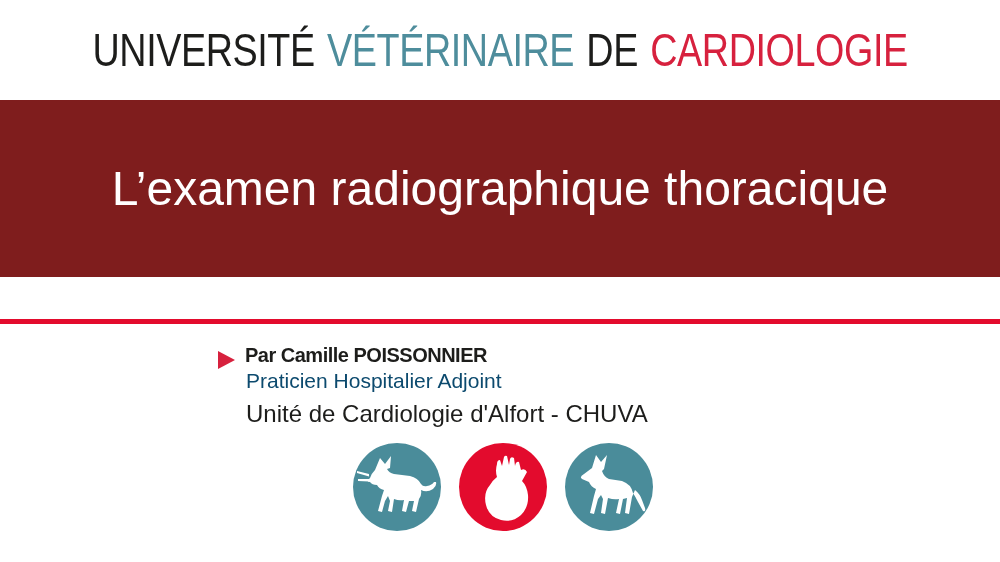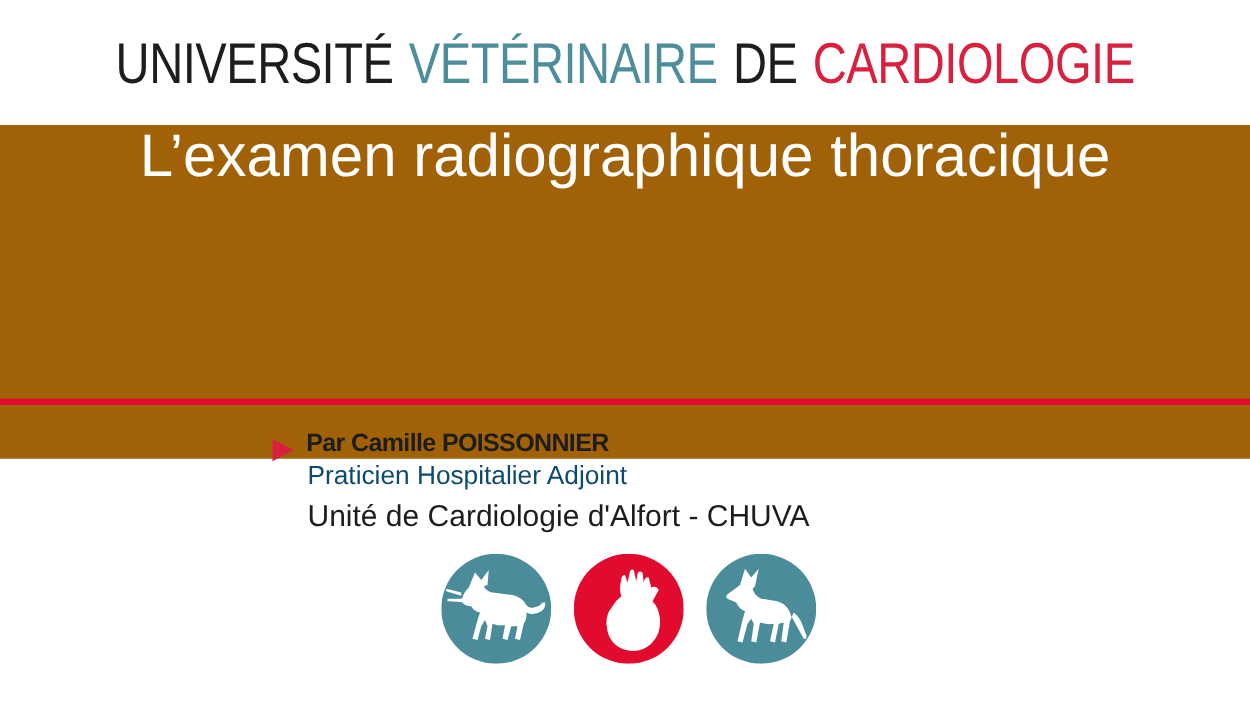--- a/index.html
+++ b/index.html
@@ -41,26 +41,26 @@
   .masthead-inner span + span { margin-left: 15px; }
   .mast-black { color: #1d1d1b; }
   .mast-teal  { color: #4e8d9c; }
   .mast-red   { color: #d7213e; }
 
   
   .banner {
     position: absolute;
     top: 100px; left: 0;
     width: 1000px;
-    height: 267px;
-    background: #a16207;
+    height: 177px;
+    background: #7f1d1d;
     display: flex;
     flex-direction: column;
     align-items: center;
-    justify-content: space-between;
+    justify-content: center;
     color: #ffffff;
   }
   .banner .title-line {
     font-size: 48px;
     line-height: 51px;
     font-weight: 400;
     letter-spacing: 0px;
     text-align: center;
     white-space: nowrap;
   }

